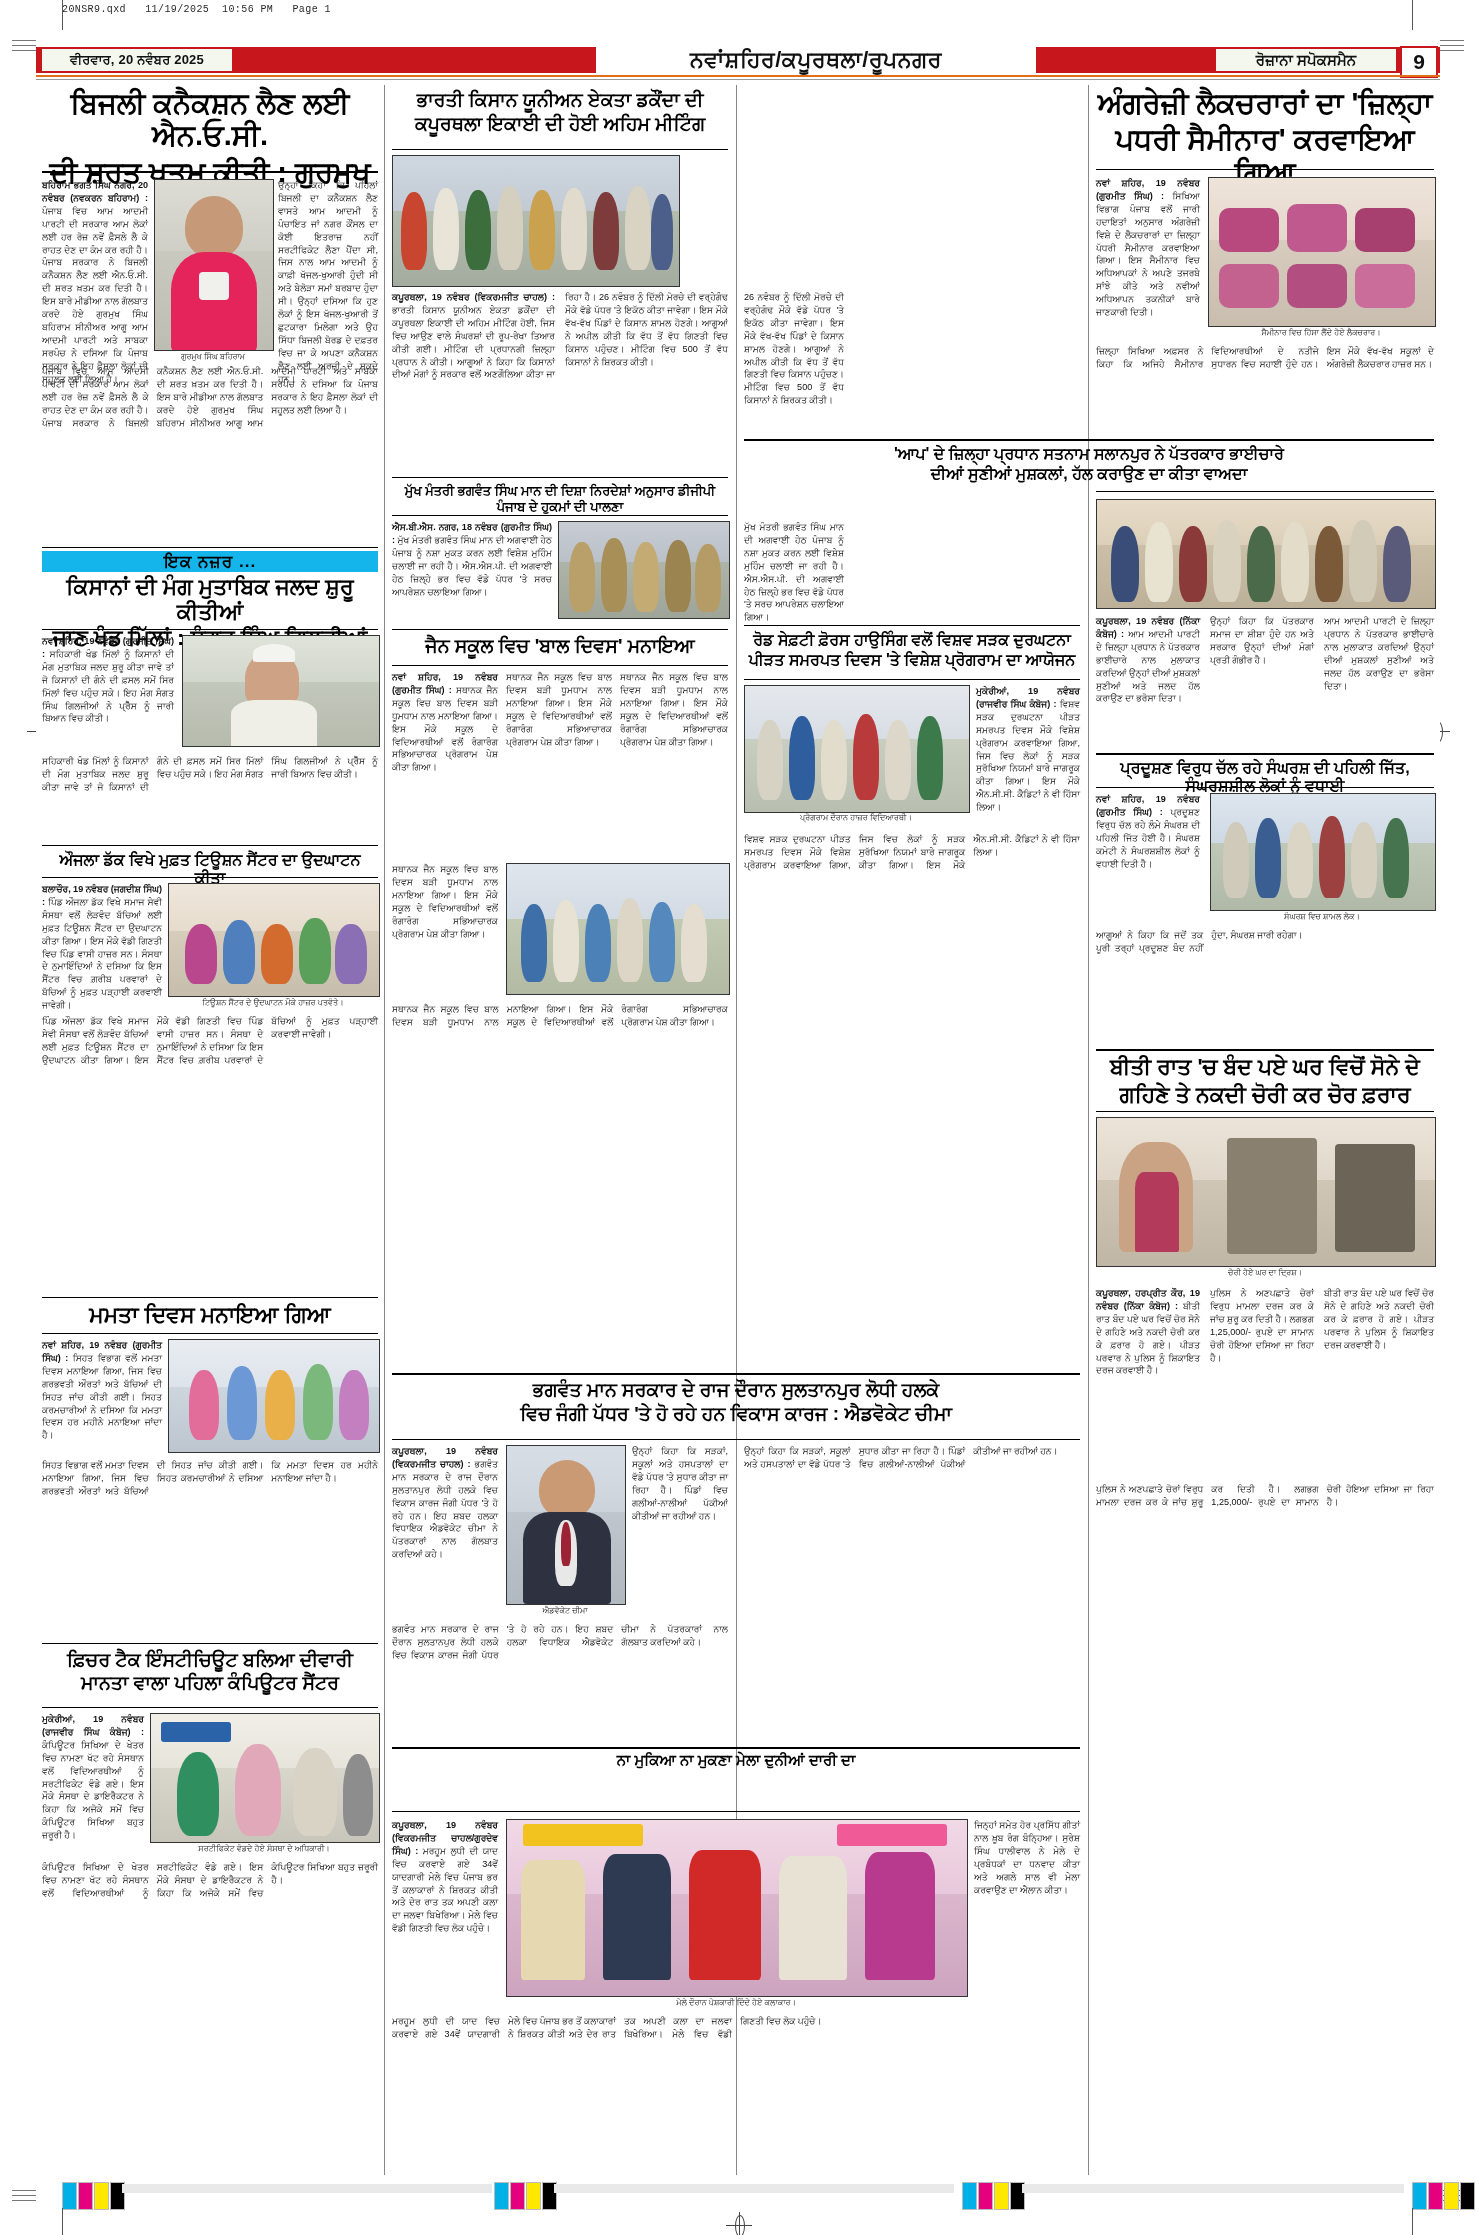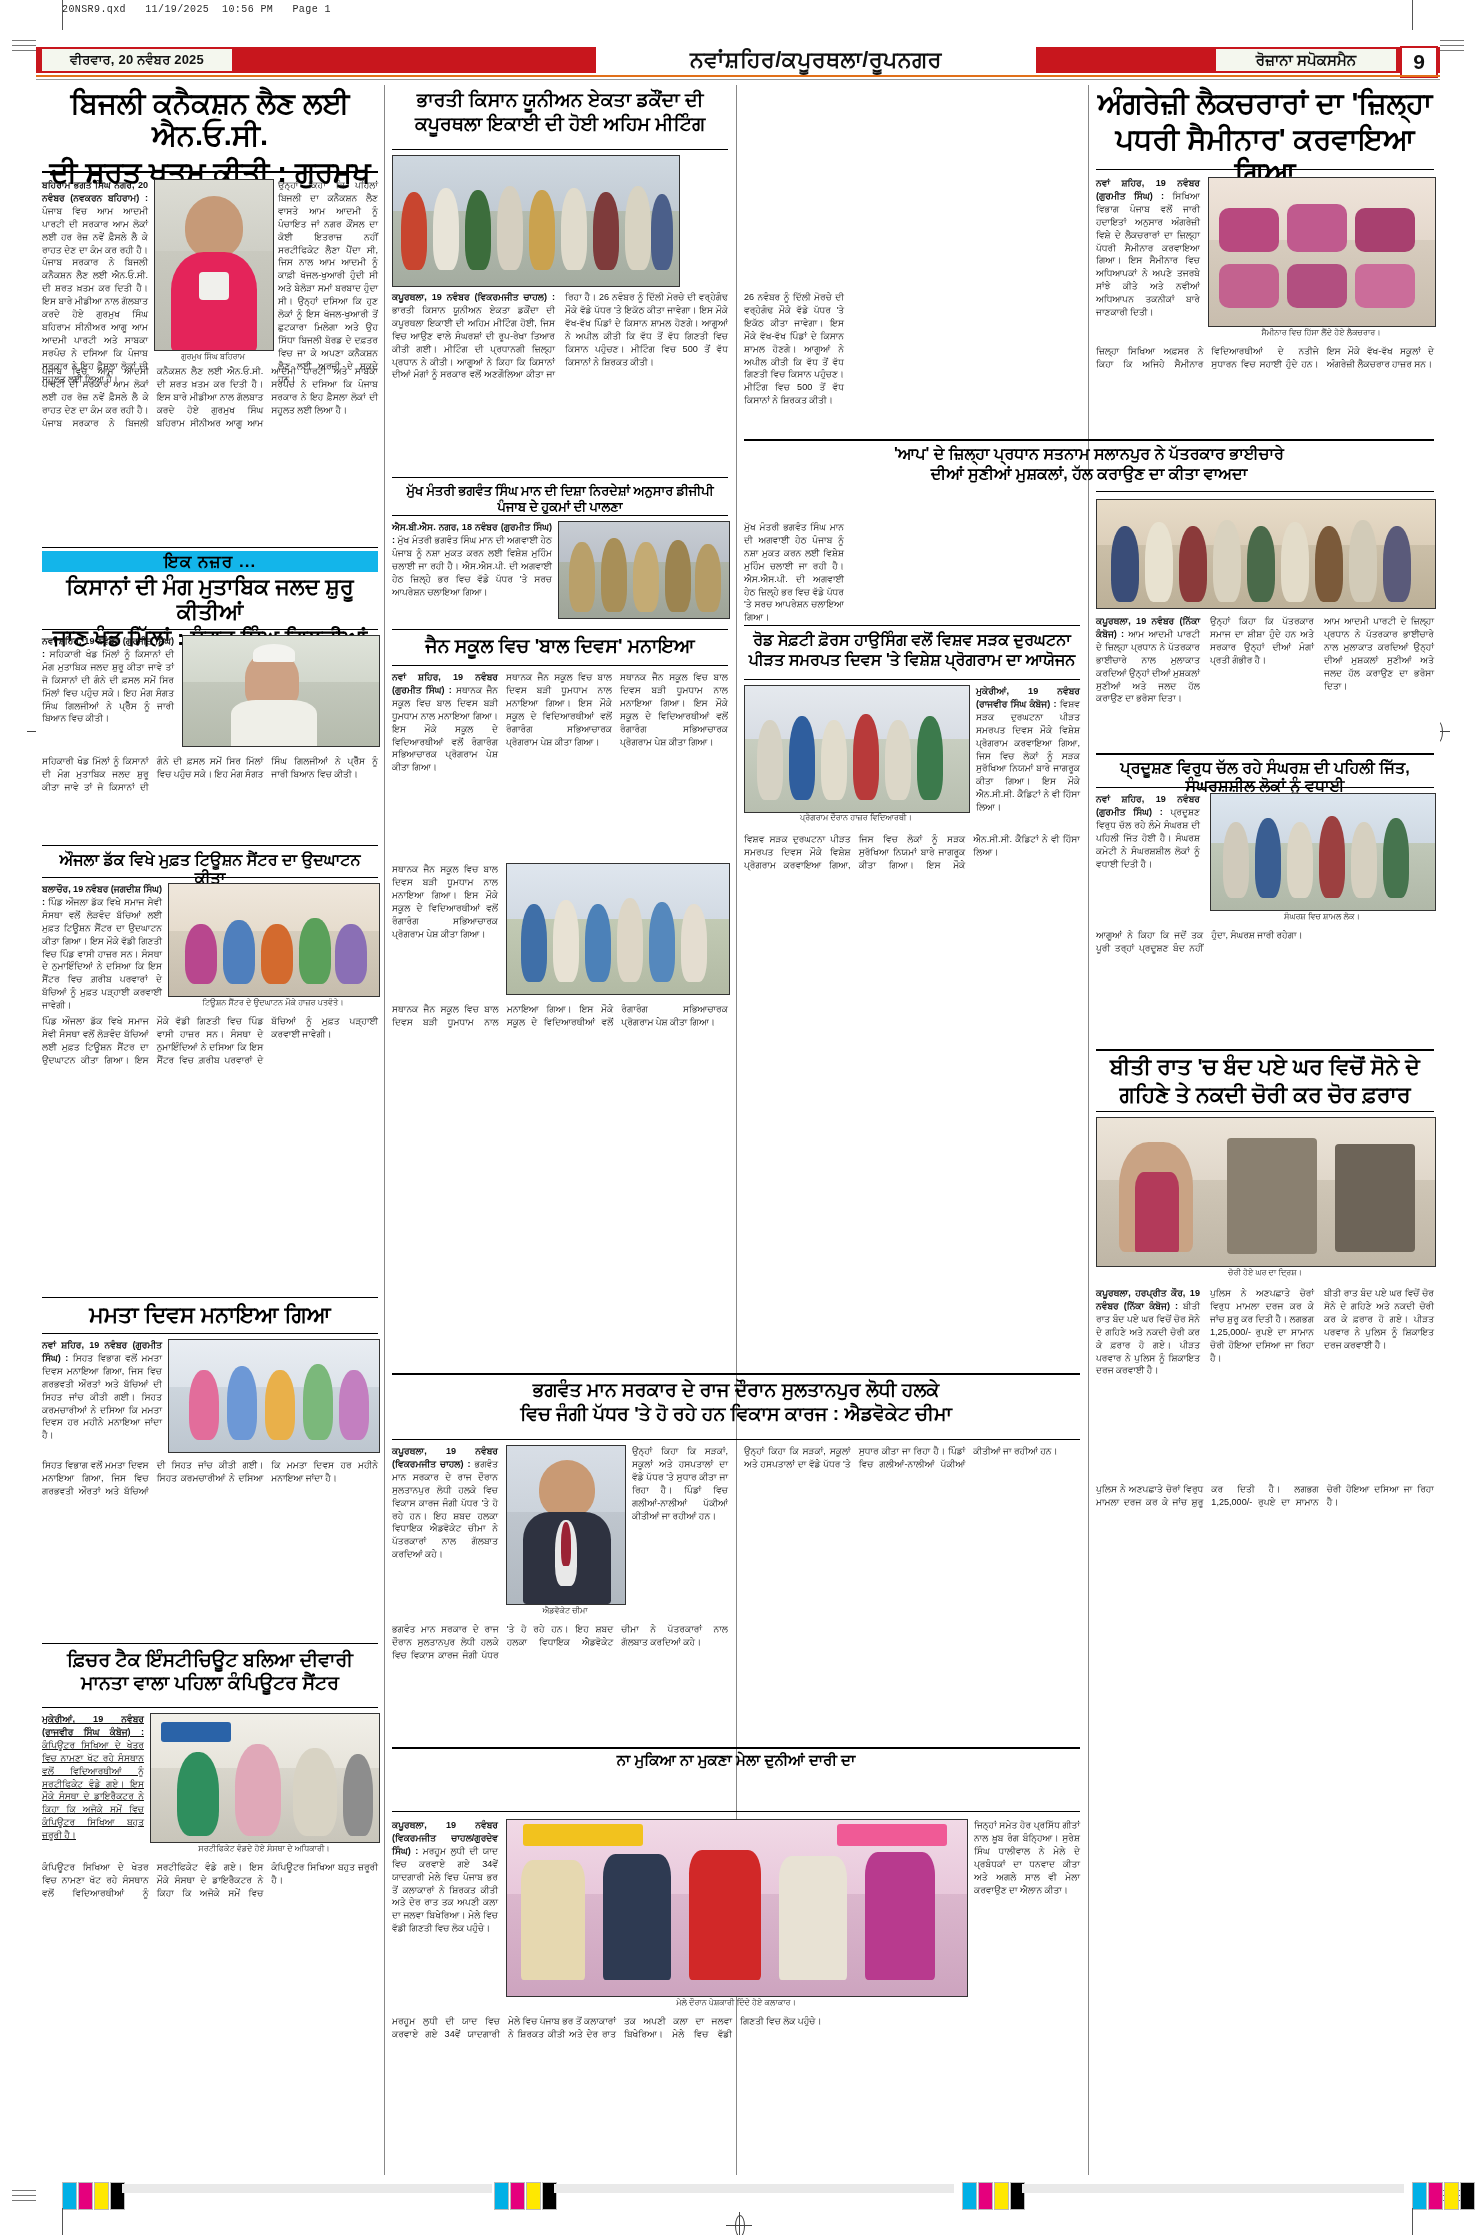--- a/index.html
+++ b/index.html
@@ -334,21 +334,21 @@
   </div>
 
   <div class="rule-h" style="left:6px; top:1600px; width:336px;"></div>
 
   <div class="block" style="left:6px; top:1606px; width:336px;">
     <div class="hl hl-md">ਫ਼ਿਚਰ ਟੈਕ ਇੰਸਟੀਚਿਊਟ ਬਲਿਆ ਦੀਵਾਰੀ</div>
     <div class="hl hl-md" style="margin-top:2px;">ਮਾਨਤਾ ਵਾਲਾ ਪਹਿਲਾ ਕੰਪਿਊਟਰ ਸੈਂਟਰ</div>
   </div>
   <div class="rule-h" style="left:6px; top:1664px; width:336px;"></div>
 
-  <div class="block body-col" style="left:6px; top:1670px; width:102px;text-decoration:underline;">
+  <div class="block body-col" style="left:6px; top:1670px; width:102px;">
     <span class="dateline">ਮੁਕੇਰੀਆਂ, 19 ਨਵੰਬਰ (ਰਾਜਵੀਰ ਸਿੰਘ ਕੰਬੋਜ) :</span>
     <span>ਕੰਪਿਊਟਰ ਸਿਖਿਆ ਦੇ ਖੇਤਰ ਵਿਚ ਨਾਮਣਾ ਖੱਟ ਰਹੇ ਸੰਸਥਾਨ ਵਲੋਂ ਵਿਦਿਆਰਥੀਆਂ ਨੂੰ ਸਰਟੀਫਿਕੇਟ ਵੰਡੇ ਗਏ। ਇਸ ਮੌਕੇ ਸੰਸਥਾ ਦੇ ਡਾਇਰੈਕਟਰ ਨੇ ਕਿਹਾ ਕਿ ਅਜੋਕੇ ਸਮੇਂ ਵਿਚ ਕੰਪਿਊਟਰ ਸਿਖਿਆ ਬਹੁਤ ਜ਼ਰੂਰੀ ਹੈ।</span>
   </div>
 
   <div class="photo" style="left:114px; top:1670px; width:228px; height:128px;">
     <div class="sky" style="background:linear-gradient(#f1efe8,#e7e4db);"></div>
     <div class="ground" style="background:linear-gradient(#d9d6cc,#c8c5ba);"></div>
     <div class="blob" style="left:10px; top:8px; width:70px; height:20px; background:#2a63a8; border-radius:3px;"></div>
     <div class="blob" style="left:26px; top:38px; width:42px; height:84px; background:#2f8f5e;"></div>
     <div class="blob" style="left:84px; top:30px; width:46px; height:92px; background:#e0a8b8;"></div>
@@ -382,21 +382,21 @@
   </div>
 
   <div class="block body-col" style="left:356px; top:248px; width:336px; column-count:2; column-gap:10px;">
     <span class="dateline">ਕਪੂਰਥਲਾ, 19 ਨਵੰਬਰ (ਵਿਕਰਮਜੀਤ ਚਾਹਲ) :</span>
     <span>ਭਾਰਤੀ ਕਿਸਾਨ ਯੂਨੀਅਨ ਏਕਤਾ ਡਕੌਂਦਾ ਦੀ ਕਪੂਰਥਲਾ ਇਕਾਈ ਦੀ ਅਹਿਮ ਮੀਟਿੰਗ ਹੋਈ, ਜਿਸ ਵਿਚ ਆਉਣ ਵਾਲੇ ਸੰਘਰਸ਼ਾਂ ਦੀ ਰੂਪ-ਰੇਖਾ ਤਿਆਰ ਕੀਤੀ ਗਈ। ਮੀਟਿੰਗ ਦੀ ਪ੍ਰਧਾਨਗੀ ਜ਼ਿਲ੍ਹਾ ਪ੍ਰਧਾਨ ਨੇ ਕੀਤੀ। ਆਗੂਆਂ ਨੇ ਕਿਹਾ ਕਿ ਕਿਸਾਨਾਂ ਦੀਆਂ ਮੰਗਾਂ ਨੂੰ ਸਰਕਾਰ ਵਲੋਂ ਅਣਗੌਲਿਆ ਕੀਤਾ ਜਾ ਰਿਹਾ ਹੈ।</span>
     <span>26 ਨਵੰਬਰ ਨੂੰ ਦਿੱਲੀ ਮੋਰਚੇ ਦੀ ਵਰ੍ਹੇਗੰਢ ਮੌਕੇ ਵੱਡੇ ਪੱਧਰ 'ਤੇ ਇਕੱਠ ਕੀਤਾ ਜਾਵੇਗਾ। ਇਸ ਮੌਕੇ ਵੱਖ-ਵੱਖ ਪਿੰਡਾਂ ਦੇ ਕਿਸਾਨ ਸ਼ਾਮਲ ਹੋਣਗੇ। ਆਗੂਆਂ ਨੇ ਅਪੀਲ ਕੀਤੀ ਕਿ ਵੱਧ ਤੋਂ ਵੱਧ ਗਿਣਤੀ ਵਿਚ ਕਿਸਾਨ ਪਹੁੰਚਣ। ਮੀਟਿੰਗ ਵਿਚ 500 ਤੋਂ ਵੱਧ ਕਿਸਾਨਾਂ ਨੇ ਸ਼ਿਰਕਤ ਕੀਤੀ।</span>
   </div>
 
   <div class="rule-h" style="left:356px; top:434px; width:336px;"></div>
   <div class="block" style="left:356px; top:440px; width:336px;">
-    <div class="hl hl-xs" style="font-size:13px; line-height:1.2;font-family:Liberation Serif, serif;">ਮੁੱਖ ਮੰਤਰੀ ਭਗਵੰਤ ਸਿੰਘ ਮਾਨ ਦੀ ਦਿਸ਼ਾ ਨਿਰਦੇਸ਼ਾਂ ਅਨੁਸਾਰ ਡੀਜੀਪੀ ਪੰਜਾਬ ਦੇ ਹੁਕਮਾਂ ਦੀ ਪਾਲਣਾ</div>
+    <div class="hl hl-xs" style="font-size:13px; line-height:1.2;">ਮੁੱਖ ਮੰਤਰੀ ਭਗਵੰਤ ਸਿੰਘ ਮਾਨ ਦੀ ਦਿਸ਼ਾ ਨਿਰਦੇਸ਼ਾਂ ਅਨੁਸਾਰ ਡੀਜੀਪੀ ਪੰਜਾਬ ਦੇ ਹੁਕਮਾਂ ਦੀ ਪਾਲਣਾ</div>
   </div>
   <div class="rule-h" style="left:356px; top:472px; width:336px;"></div>
 
   <div class="block body-col" style="left:356px; top:478px; width:160px;">
     <span class="dateline">ਐਸ.ਬੀ.ਐਸ. ਨਗਰ, 18 ਨਵੰਬਰ (ਗੁਰਮੀਤ ਸਿੰਘ) :</span>
     <span>ਮੁੱਖ ਮੰਤਰੀ ਭਗਵੰਤ ਸਿੰਘ ਮਾਨ ਦੀ ਅਗਵਾਈ ਹੇਠ ਪੰਜਾਬ ਨੂੰ ਨਸ਼ਾ ਮੁਕਤ ਕਰਨ ਲਈ ਵਿਸ਼ੇਸ਼ ਮੁਹਿੰਮ ਚਲਾਈ ਜਾ ਰਹੀ ਹੈ। ਐਸ.ਐਸ.ਪੀ. ਦੀ ਅਗਵਾਈ ਹੇਠ ਜ਼ਿਲ੍ਹੇ ਭਰ ਵਿਚ ਵੱਡੇ ਪੱਧਰ 'ਤੇ ਸਰਚ ਆਪਰੇਸ਼ਨ ਚਲਾਇਆ ਗਿਆ।</span>
   </div>
 
   <div class="photo" style="left:522px; top:478px; width:170px; height:96px;">
     <div class="sky" style="background:linear-gradient(#c8cdd4,#bac0c8);"></div>

